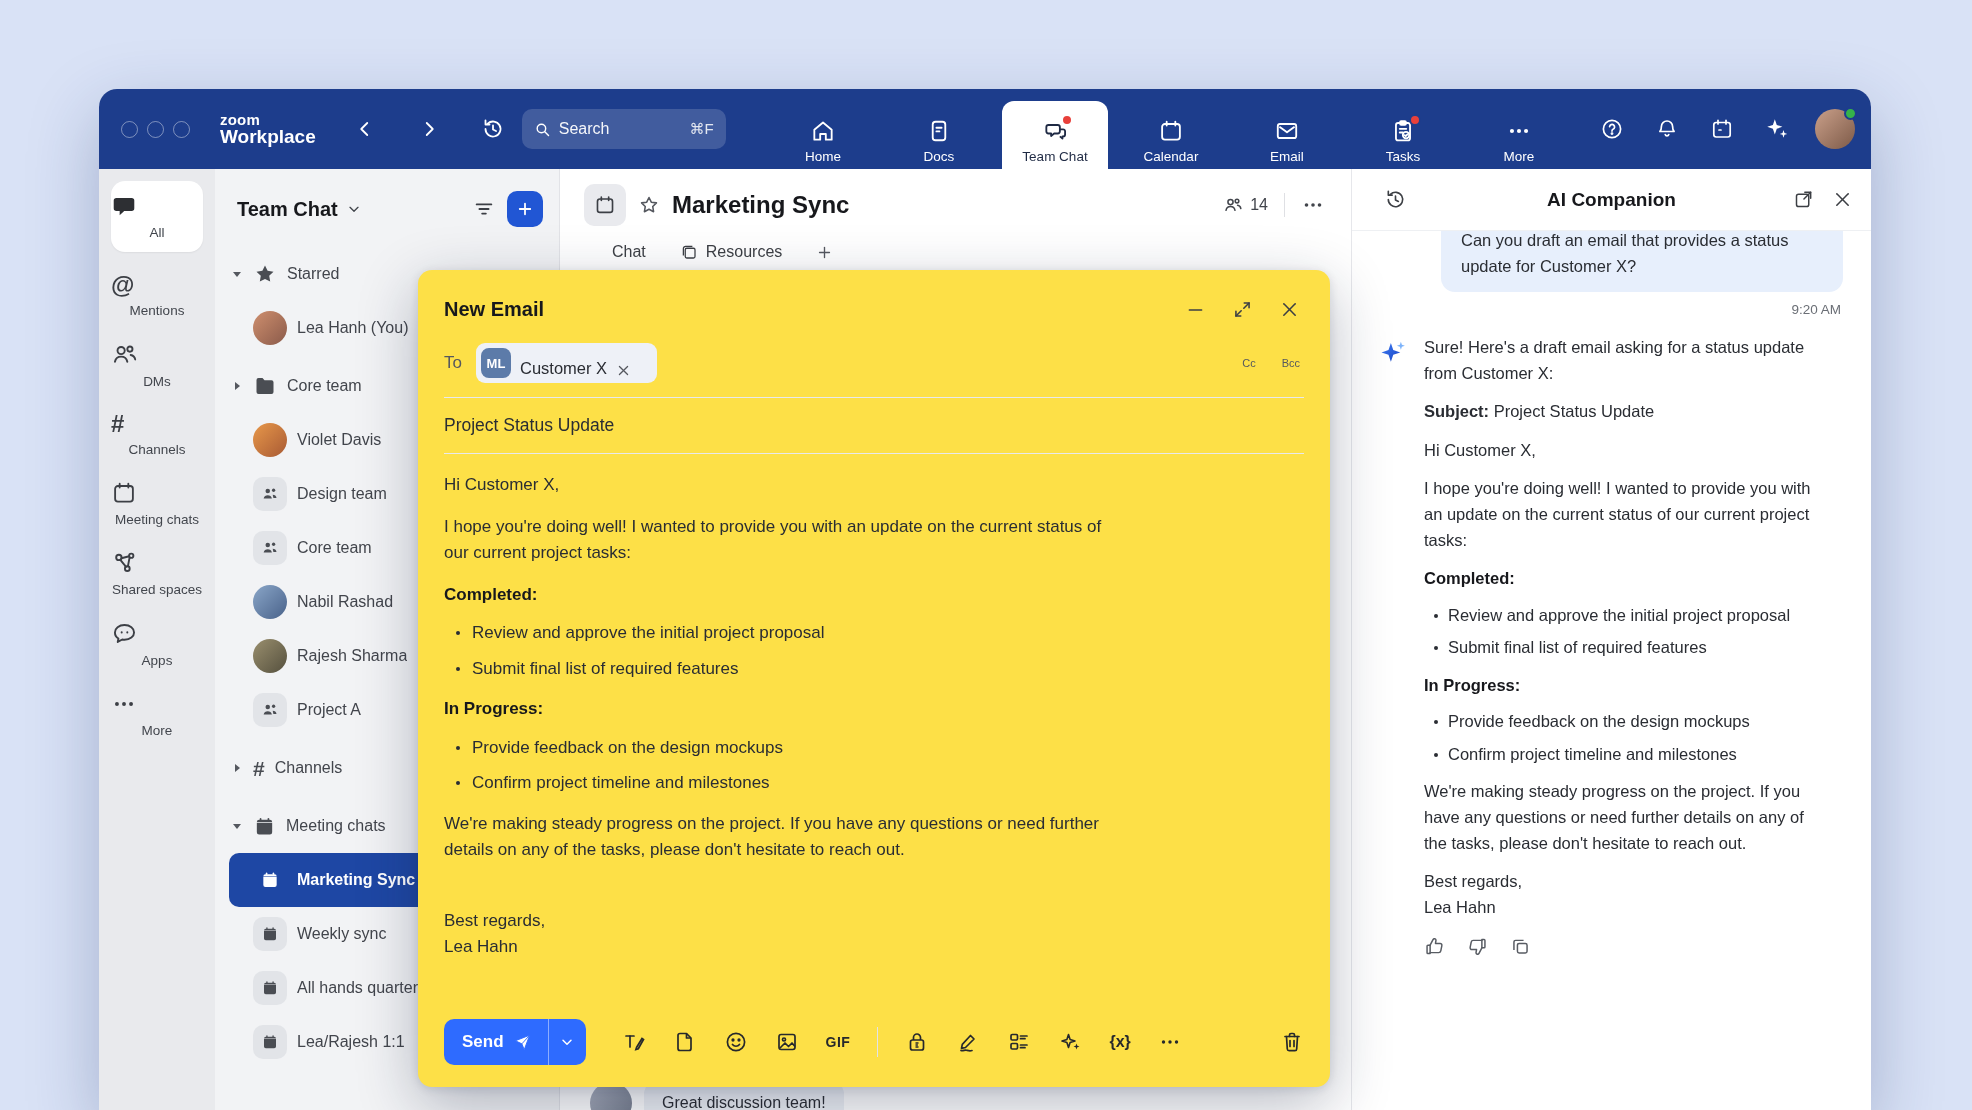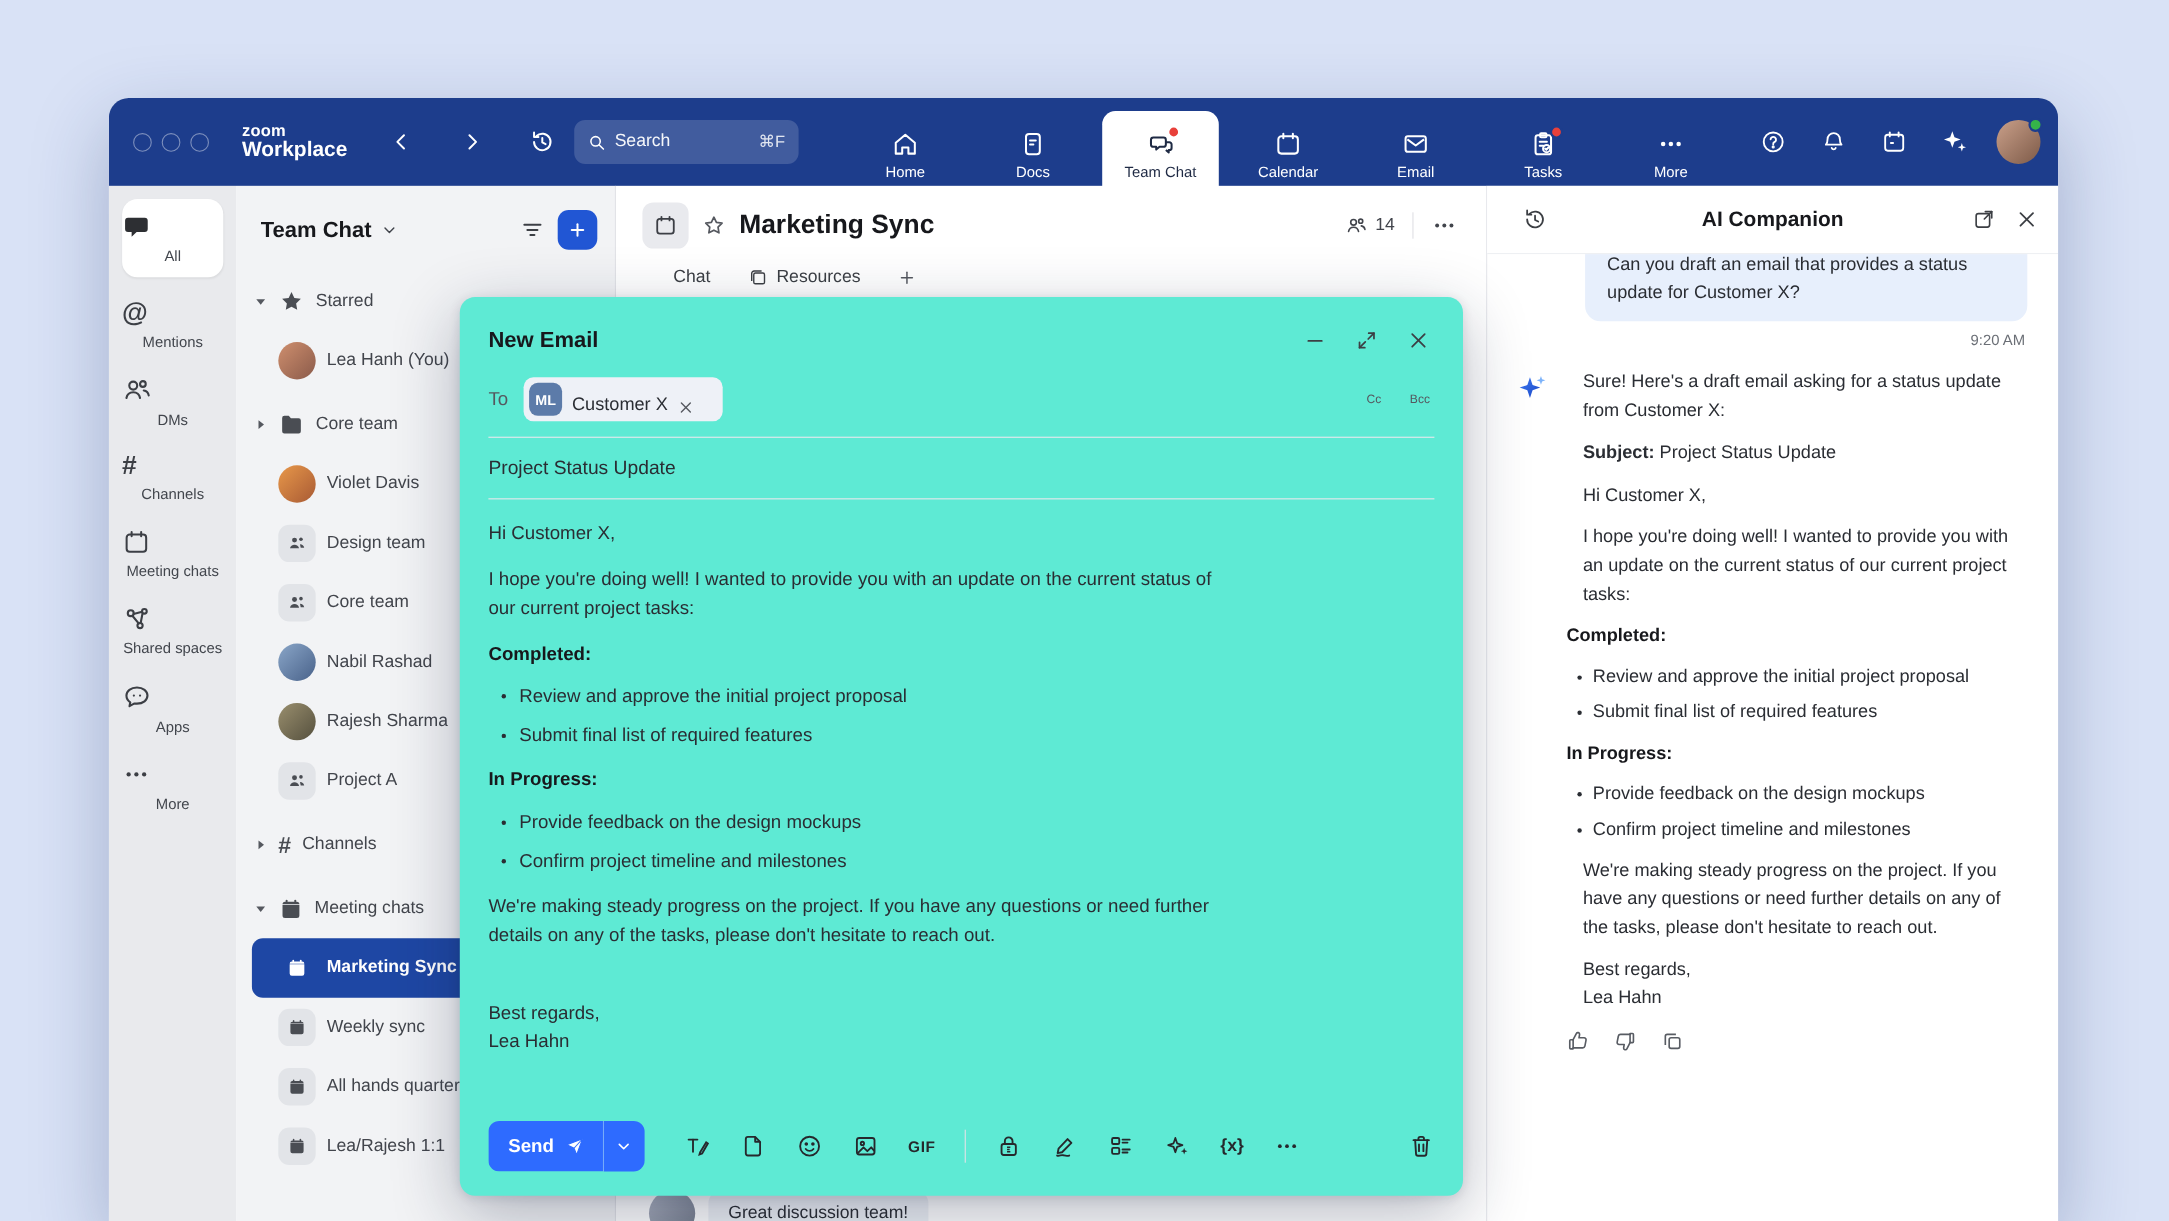--- a/index.html
+++ b/index.html
@@ -86,21 +86,21 @@
   .mh-right { margin-left:auto; display:flex; align-items:center; gap:16px; color:#42454c; }
   .member-count { display:flex; align-items:center; gap:7px; font-size:16px; }
   .vdiv { width:1px; height:24px; background:#dfe0e4; }
   .tabs { display:flex; align-items:center; gap:34px; padding:2px 0 12px 52px; color:#3c3f44; font-size:16px; }
   .tab { display:flex; align-items:center; gap:8px; }
   .bottom-msg { position:absolute; left:30px; bottom:-14px; display:flex; gap:12px; align-items:flex-start; }
   .bm-avatar { width:42px; height:42px; border-radius:50%; background:linear-gradient(135deg,#b0b6c4,#6f7686); }
   .bm-bubble { background:#eef1f6; border-radius:12px; padding:12px 18px; font-size:16px; color:#2a2d33; }
 
   
-  .modal { position:absolute; left:319px; top:181px; width:912px; height:817px; background:#5eead4;
+  .modal { position:absolute; left:319px; top:181px; width:912px; height:817px; background:#fde047;
     border-radius:14px; box-shadow:0 18px 60px rgba(20,30,60,.30), 0 2px 10px rgba(20,30,60,.12); z-index:5; }
   .m-header { display:flex; align-items:center; padding:28px 30px 6px 26px; }
   .m-title { font-size:20px; font-weight:bold; color:#17181c; }
   .m-controls { margin-left:auto; display:flex; align-items:center; gap:26px; color:#3c3f44; }
   .m-row { display:flex; align-items:center; padding:16px 30px 14px 26px; gap:14px; }
   .m-to-label { font-size:17px; color:#55585f; }
   .chip { display:flex; align-items:flex-end; gap:9px; background:#eef1f7; border-radius:9px; padding:5px 26px 5px 5px; }
   .chip-av { width:30px; height:30px; border-radius:8px; background:#5c7ba9; color:#fff; font-size:13px;
     font-weight:bold; display:grid; place-items:center; }
   .chip-name { font-size:16.5px; color:#2a2d33; }
@@ -133,21 +133,21 @@
   .ai-title { position:absolute; left:0; right:0; text-align:center; font-size:19px; font-weight:bold; color:#17181c; }
   .ai-h-left { color:#3c3f44; z-index:1; }
   .ai-h-right { margin-left:auto; display:flex; gap:18px; color:#3c3f44; z-index:1; }
   .ai-body { position:absolute; top:62px; left:0; right:0; bottom:0; overflow:hidden; padding:0 24px 0 27px; }
   .user-bubble { margin:-16px 4px 0 62px; background:#e7effc; border-radius:14px; padding:13px 20px;
     font-size:16.5px; color:#2a2d33; line-height:1.55; }
   .ai-time { text-align:right; font-size:13.5px; color:#6b6f76; margin:10px 6px 18px 0; }
   .ai-answer { display:flex; gap:15px; }
   .ai-logo { flex:0 0 30px; width:30px; height:30px; margin-top:3px; }
   .ai-text { font-size:16.5px; color:#2a2d33; line-height:1.55; max-width:402px; }
-  .ai-text p { margin-bottom:13px;margin-left:15px; }
+  .ai-text p { margin-bottom:13px; }
   .ai-text .blk-label { font-weight:bold; color:#17181c; margin-bottom:11px; }
   .ai-text ul.bullets { margin-left:4px; margin-bottom:12px; }
   .ai-text ul.bullets li { padding-left:20px; margin-bottom:7px; }
   .feedback { display:flex; gap:22px; margin-top:16px; color:#585c63; }
 
   svg { display:block; }
 </style>
 </head>
 <body>
 

